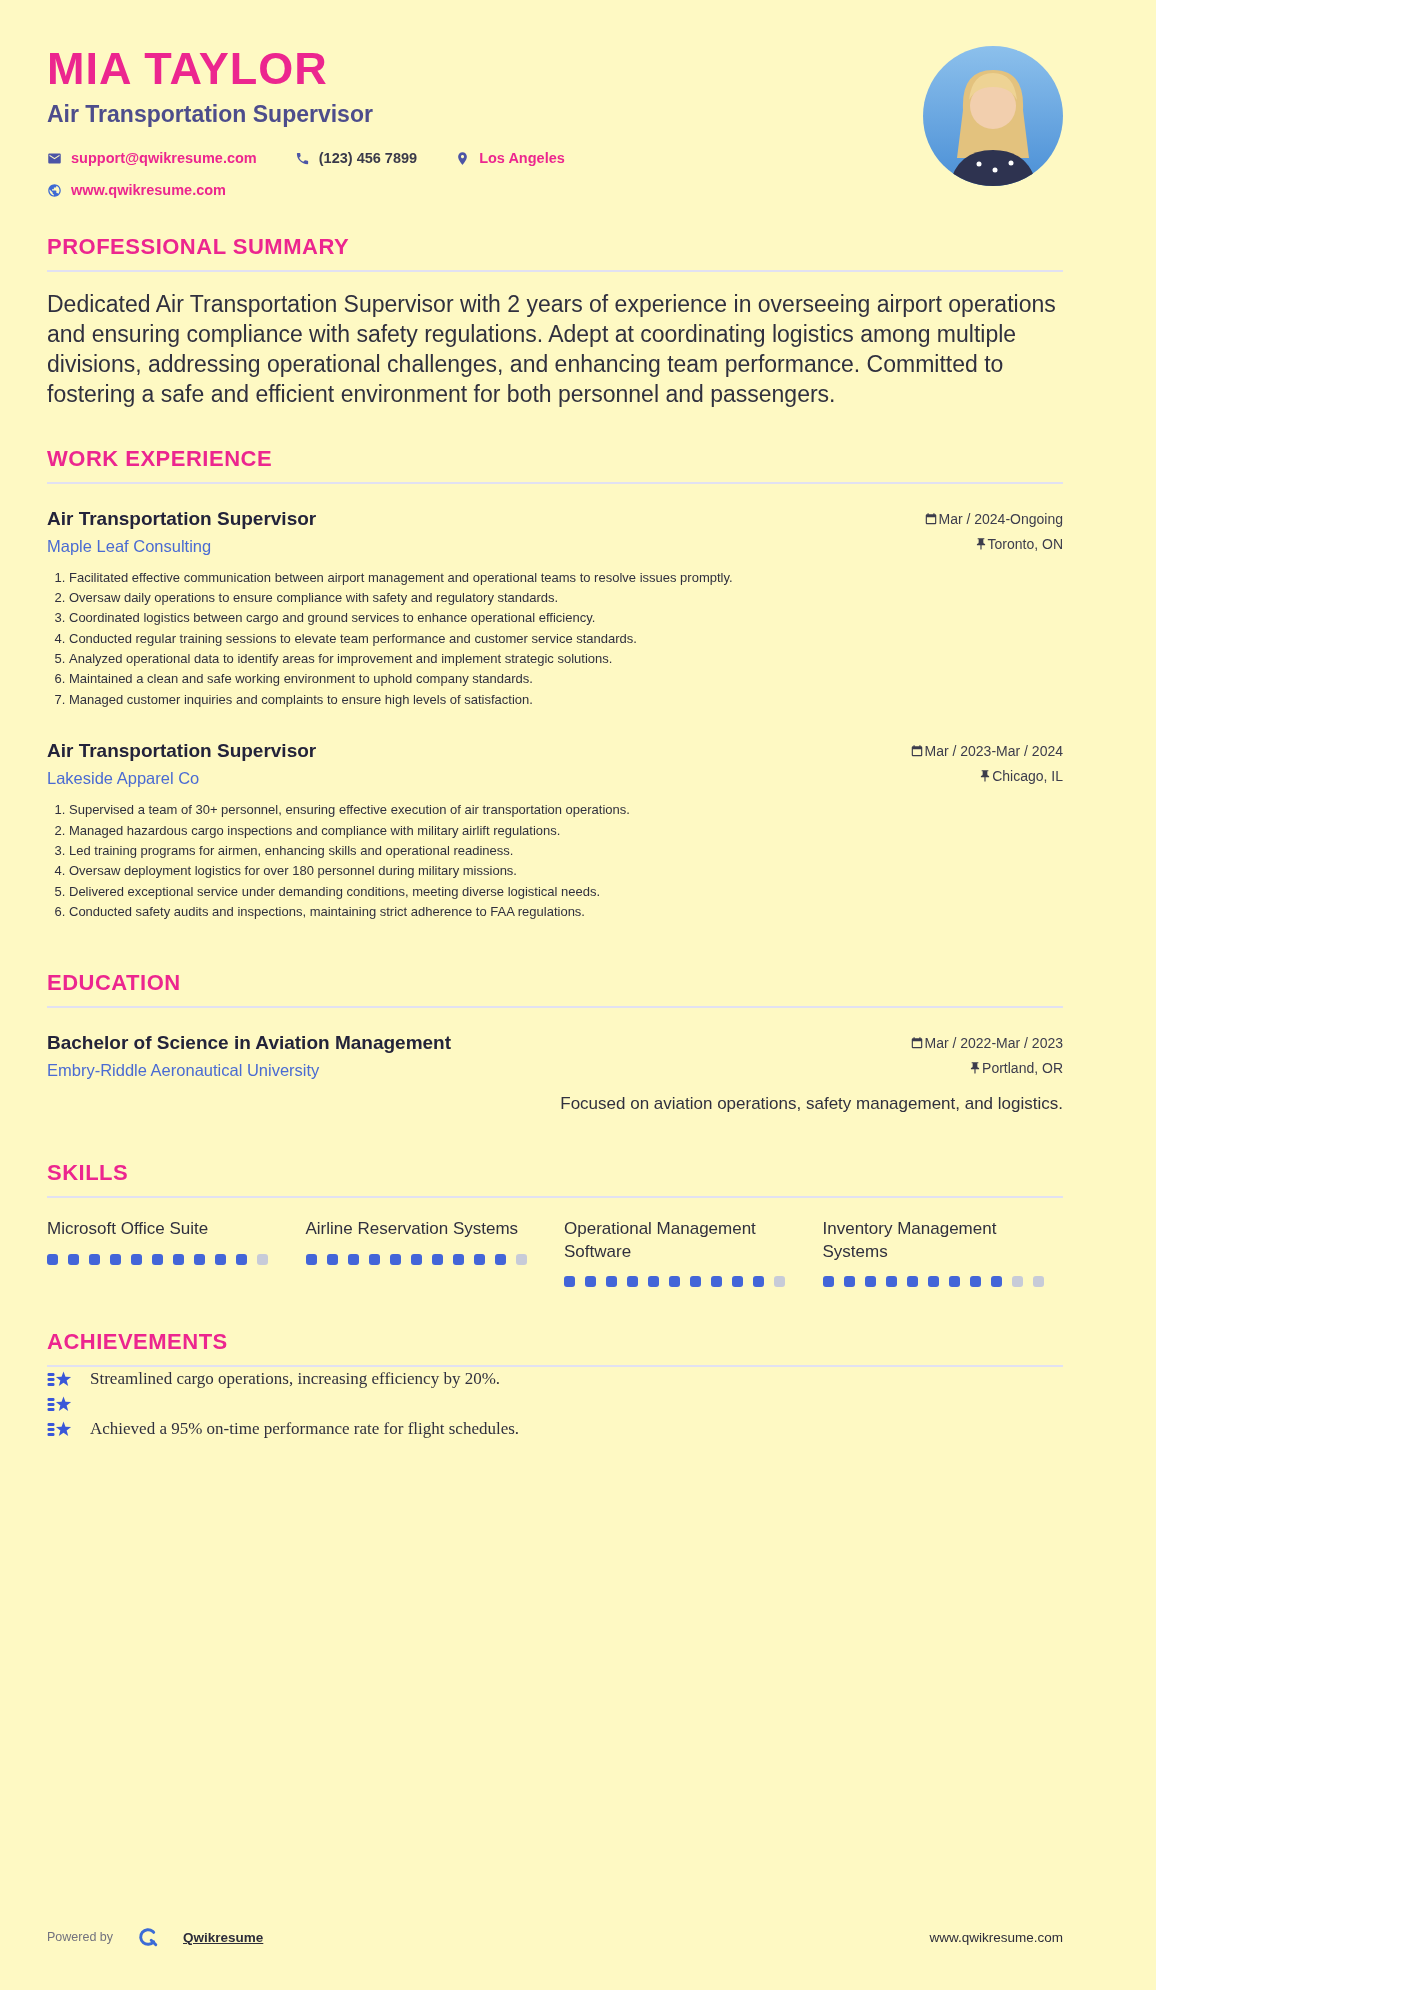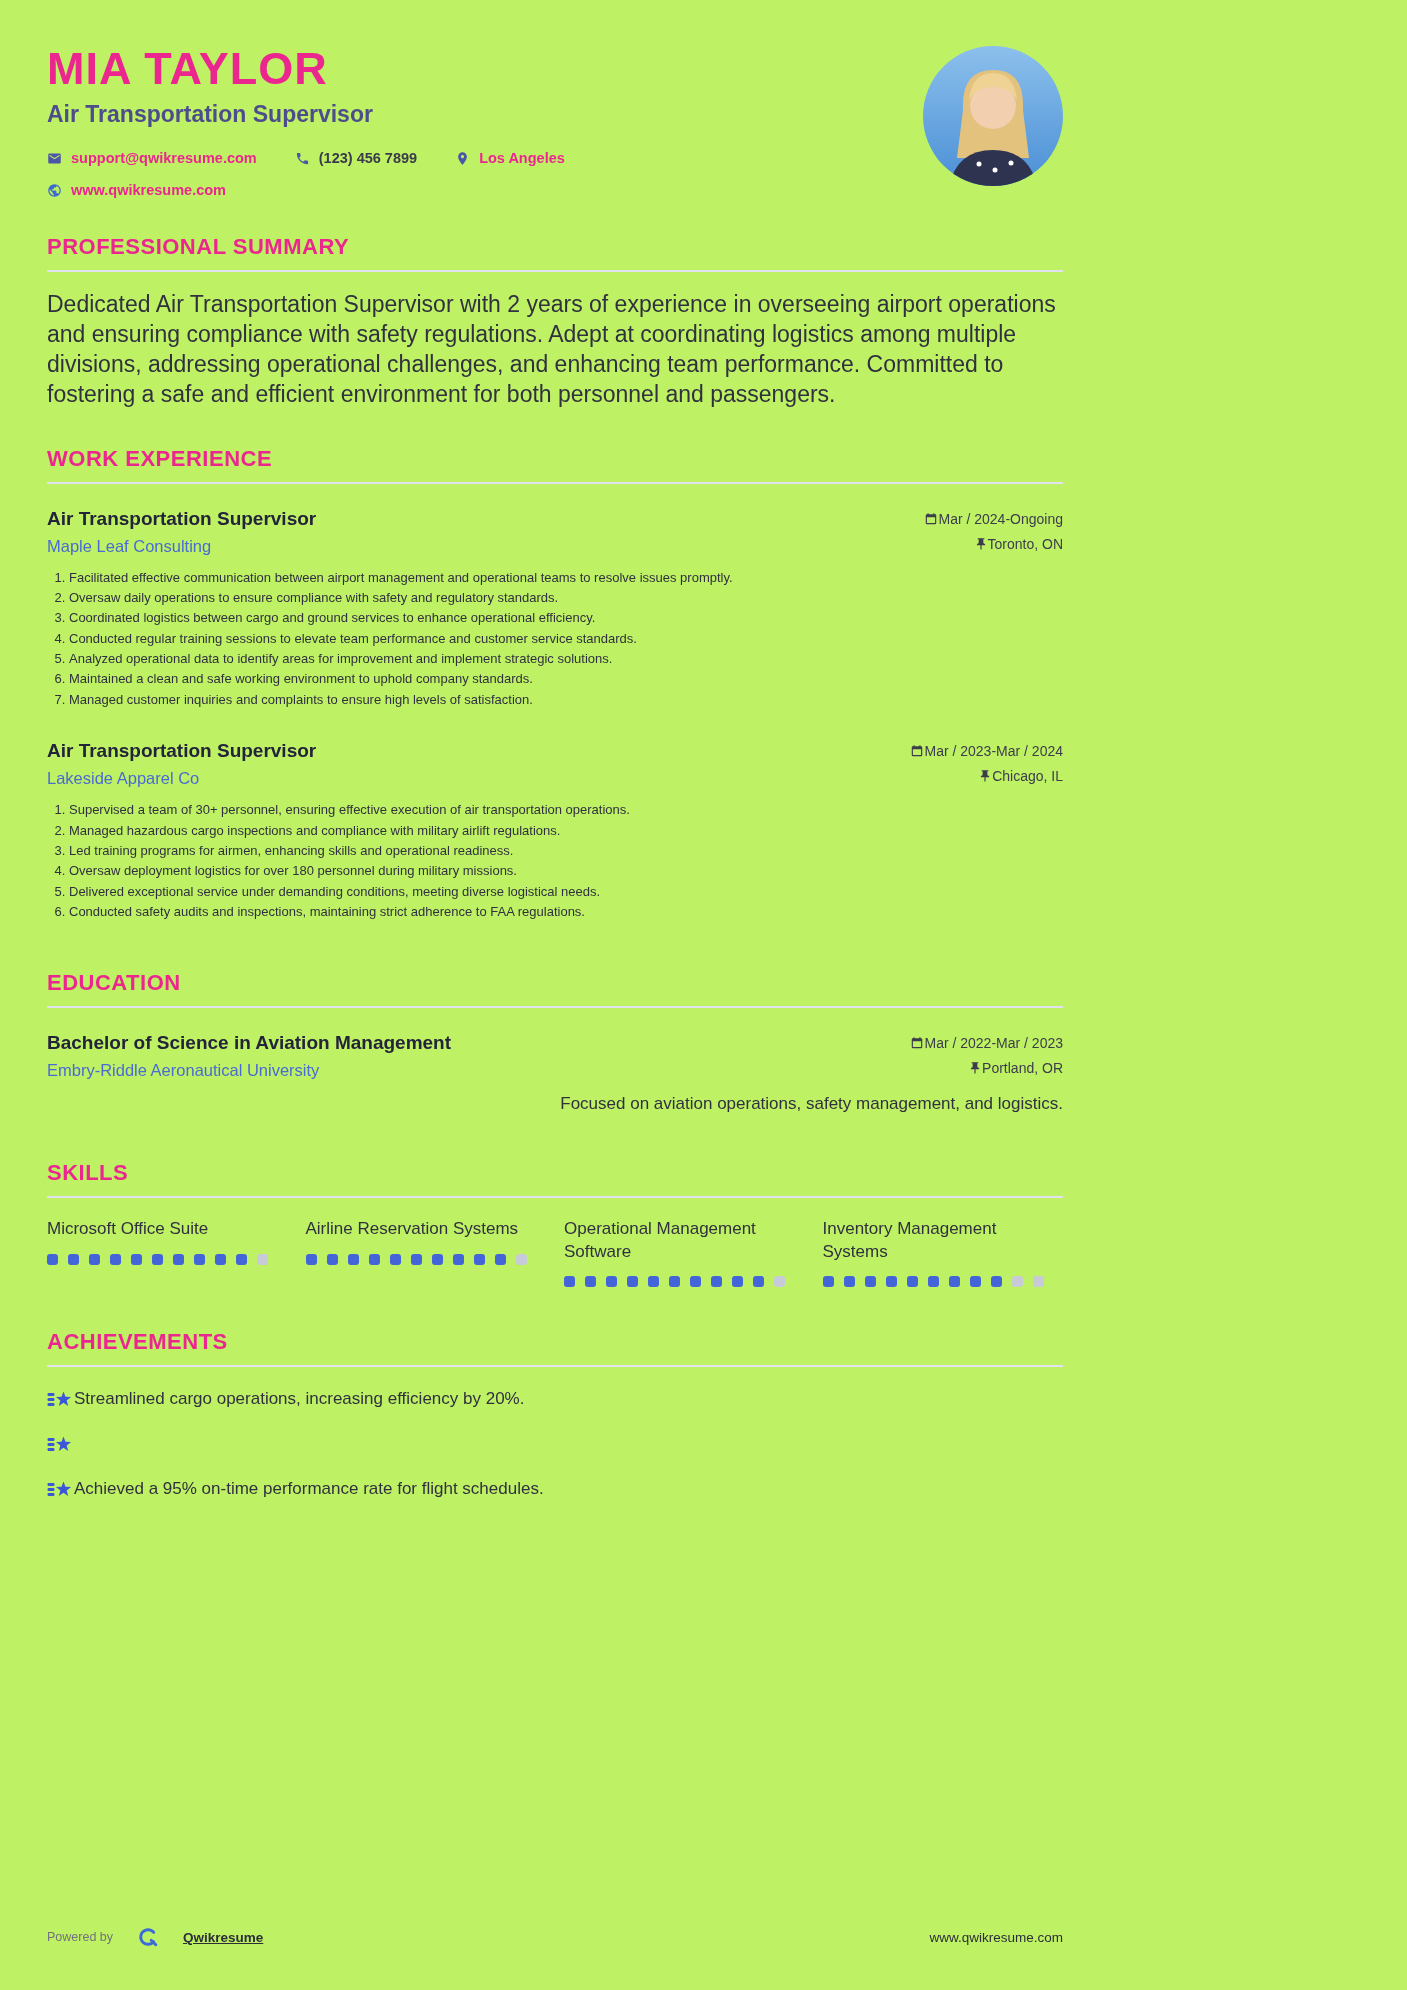--- a/index.html
+++ b/index.html
@@ -1,17 +1,17 @@
 <!DOCTYPE html>
 <html><head>
 <meta charset="utf-8">
 <style>
   html,body{margin:0;padding:0;}
   body{width:1407px;height:1990px;background:#ffffff;font-family:"Liberation Sans",sans-serif;color:#30303e;}
-  .page{position:relative;width:1407px;height:1990px;overflow:hidden;background:#bef264;}
+  .page{position:relative;width:1156px;height:1990px;overflow:hidden;background:#fef9c3;}
   .content{position:absolute;left:47px;top:0;width:1016px;}
 
   
   .header{display:flex;justify-content:space-between;align-items:flex-start;padding-top:46px;}
   .name{font-size:45px;font-weight:800;color:#ec268f;letter-spacing:1px;line-height:1;margin:0;}
   .headline{margin-top:10px;font-size:23px;font-weight:700;color:#4d4d8c;}
   .contact-row{display:flex;align-items:center;gap:38px;margin-top:22px;}
   .contact-row.second{margin-top:16px;}
   .contact-item{display:flex;align-items:center;gap:9px;font-size:14.5px;font-weight:600;}
   .txt-pink{color:#ec268f;}
@@ -40,21 +40,21 @@
   .edu-desc{margin-top:14px;font-size:17px;color:#30303e;text-align:right;}
 
   
   .skills-grid{display:grid;grid-template-columns:repeat(4,1fr);column-gap:18px;margin-top:20px;}
   .skill-name{font-size:17px;line-height:1.3;color:#30303e;}
   .dots{display:flex;gap:10px;margin-top:13px;flex-wrap:wrap;}
   .dot{width:11px;height:11px;border-radius:3px;background:#c7cbd8;}
   .dot.filled{background:#4365d8;}
 
   
-  .ach-item{display:flex;align-items:center;margin-top:20px;font-size:17px;color:#30303e;}
+  .ach-item{display:flex;align-items:center;gap:16px;font-size:17px;color:#30303e;font-family:Liberation Serif, serif;}
   .ach-icon{width:27px;height:25px;flex:0 0 auto;}
 
   
   .footer{position:absolute;left:47px;width:1016px;bottom:42px;display:flex;justify-content:space-between;align-items:center;}
   .footer-left{display:flex;align-items:center;gap:24px;}
   .powered{font-size:12.5px;color:#72727e;}
   .logo{width:22px;height:22px;display:block;}
   .brand{font-size:13.5px;font-weight:700;color:#2d2d3a;text-decoration:underline;}
   .footer-site{font-size:13.5px;font-weight:500;color:#2d2d3a;}
 </style>

